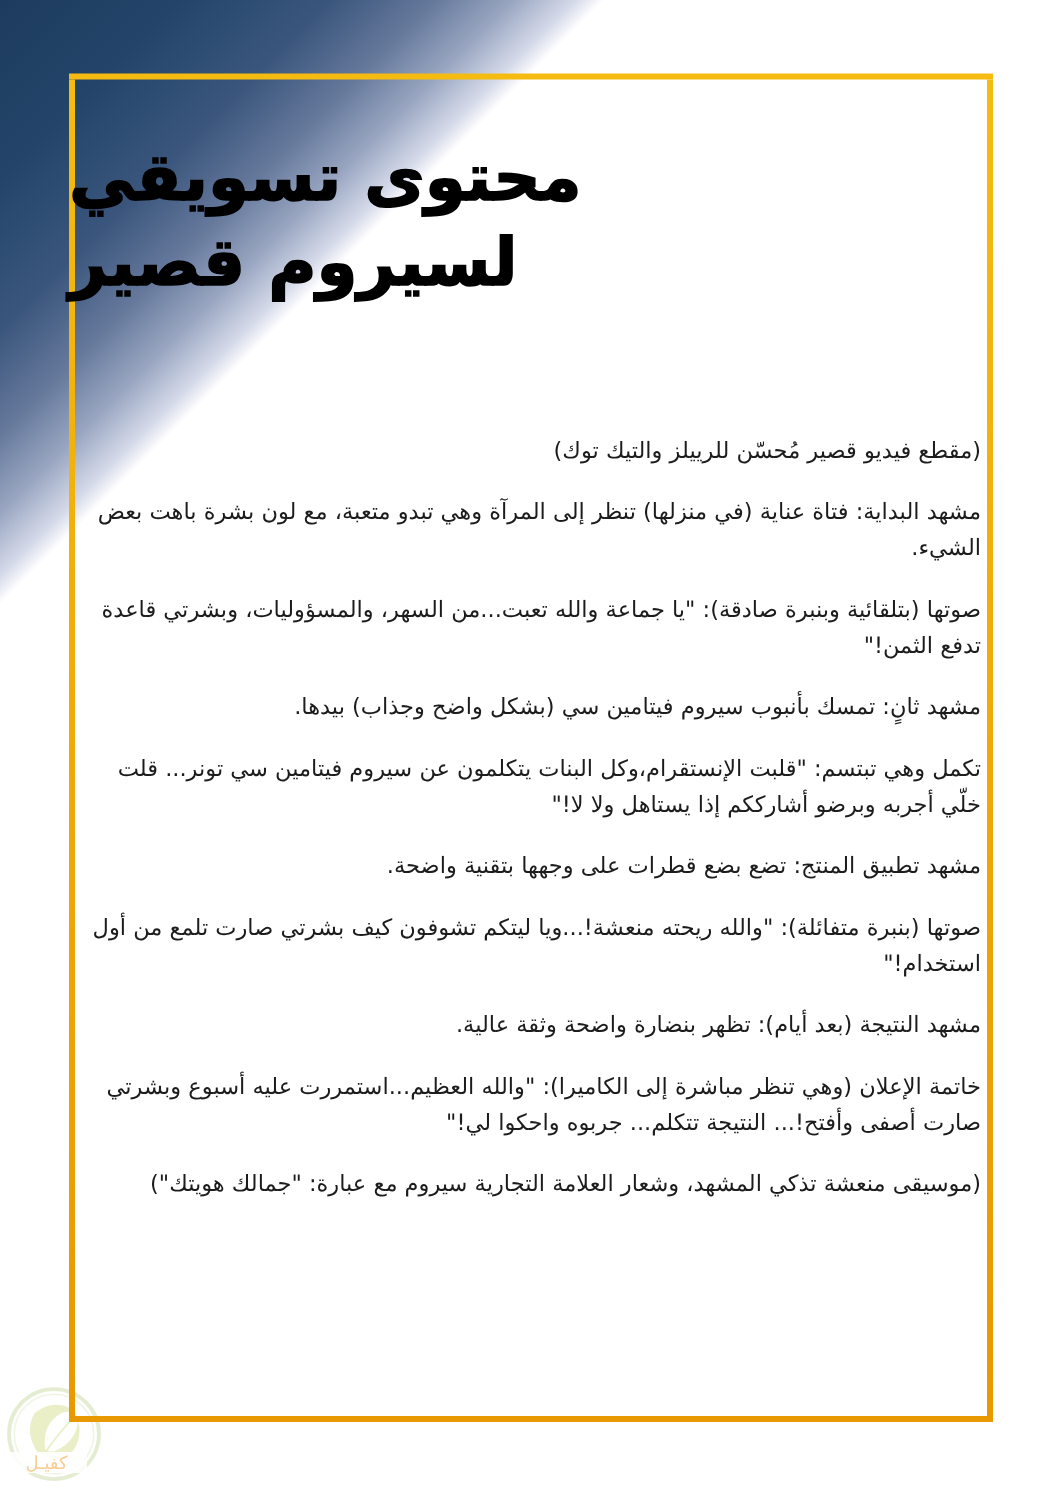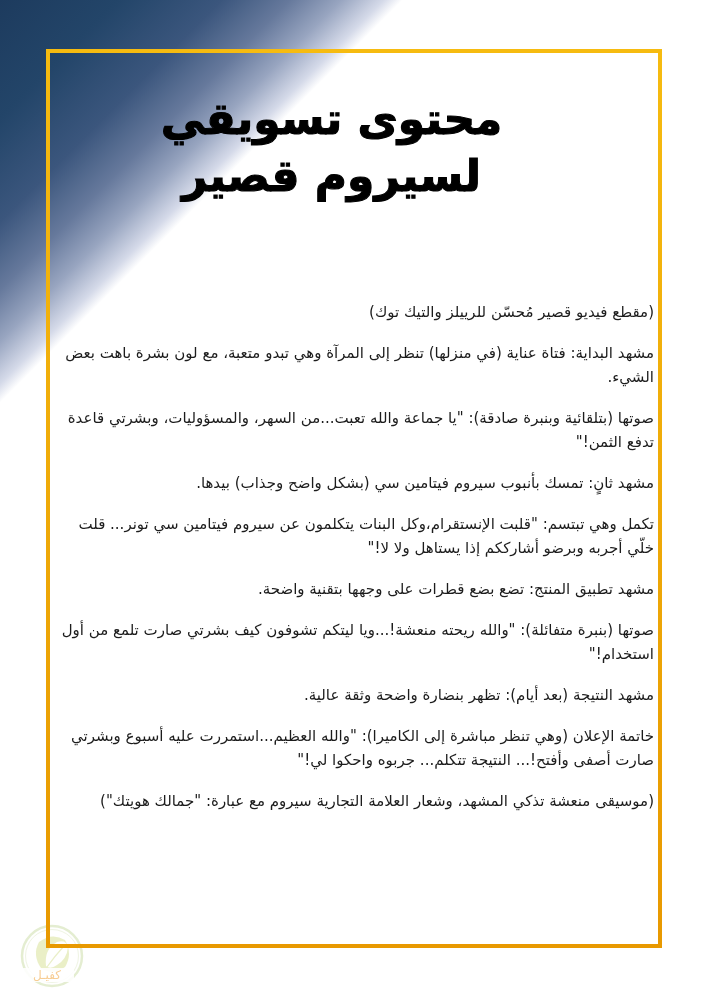--- a/index.html
+++ b/index.html
@@ -34,52 +34,51 @@
     border-image:linear-gradient(180deg,#f6bb10,#e89900) 1;
     z-index:3;
     pointer-events:none;
   }
   .title-block{
     position:absolute;
     left:46px;top:90px;
     width:571px;
     z-index:4;
     direction:rtl;
-    text-align:center;
+    text-align:left;
     color:#000000;
   }
   .title-line{
     font-size:44px;
     line-height:57px;
     font-weight:bold;
     -webkit-text-stroke:1.1px #000000;
     letter-spacing:0.5px;
   }
   .body-block{
     position:absolute;
     left:56px;top:288px;
     width:598px;
     z-index:4;
     direction:rtl;
     text-align:right;
     color:#1c1c1c;
   }
   .body-block p{
-    margin:12px 0 17px 0;
+    margin:0 0 17px 0;
     font-size:15px;
     line-height:24px;
   }
   
   .watermark{
     position:absolute;
     left:0px;top:921px;
     width:72px;height:71px;
     z-index:2;
     opacity:0.55;
-    margin-left:16px;
   }
 </style>
 </head>
 <body>
 
 <div class="canvas">
 
   <div class="corner-gradient"></div>
 
   <div class="frame"></div>

